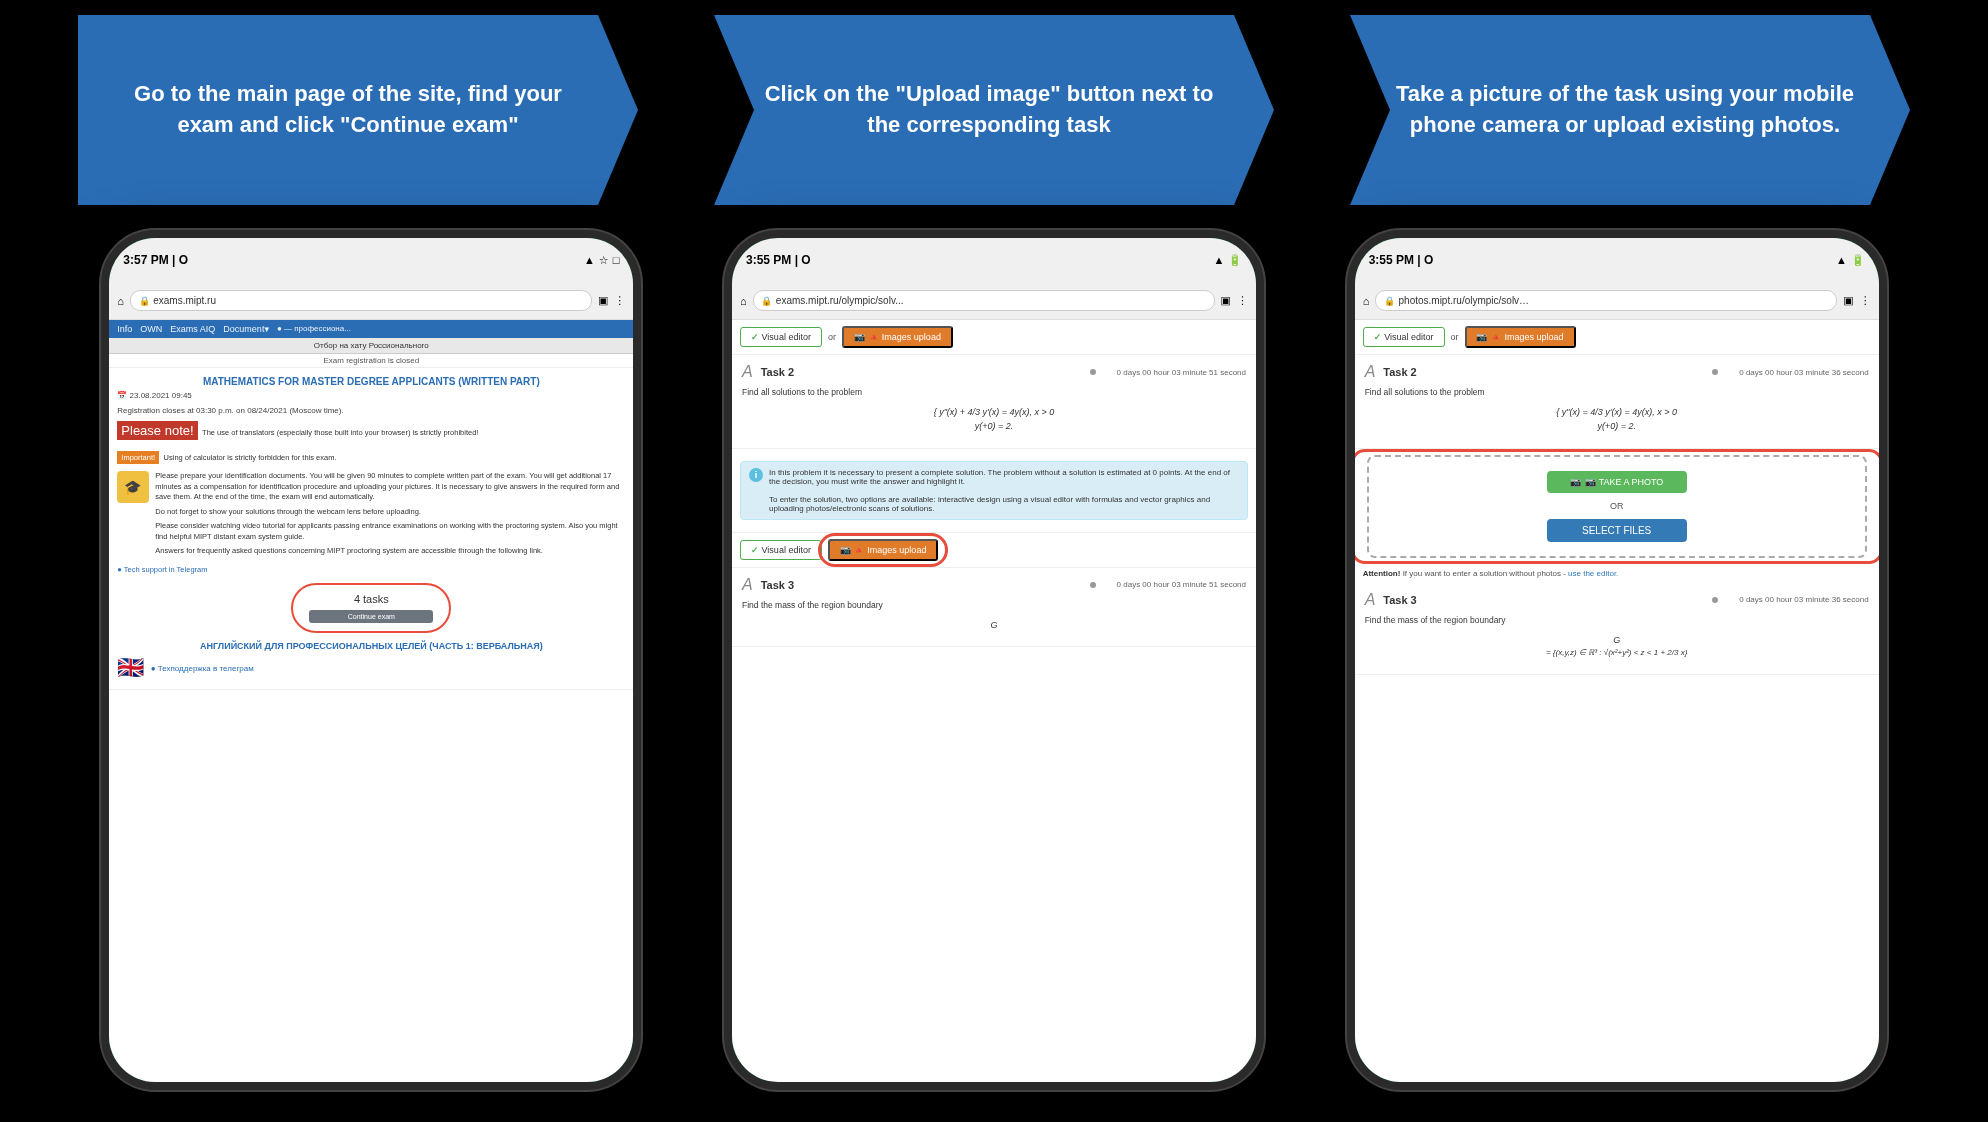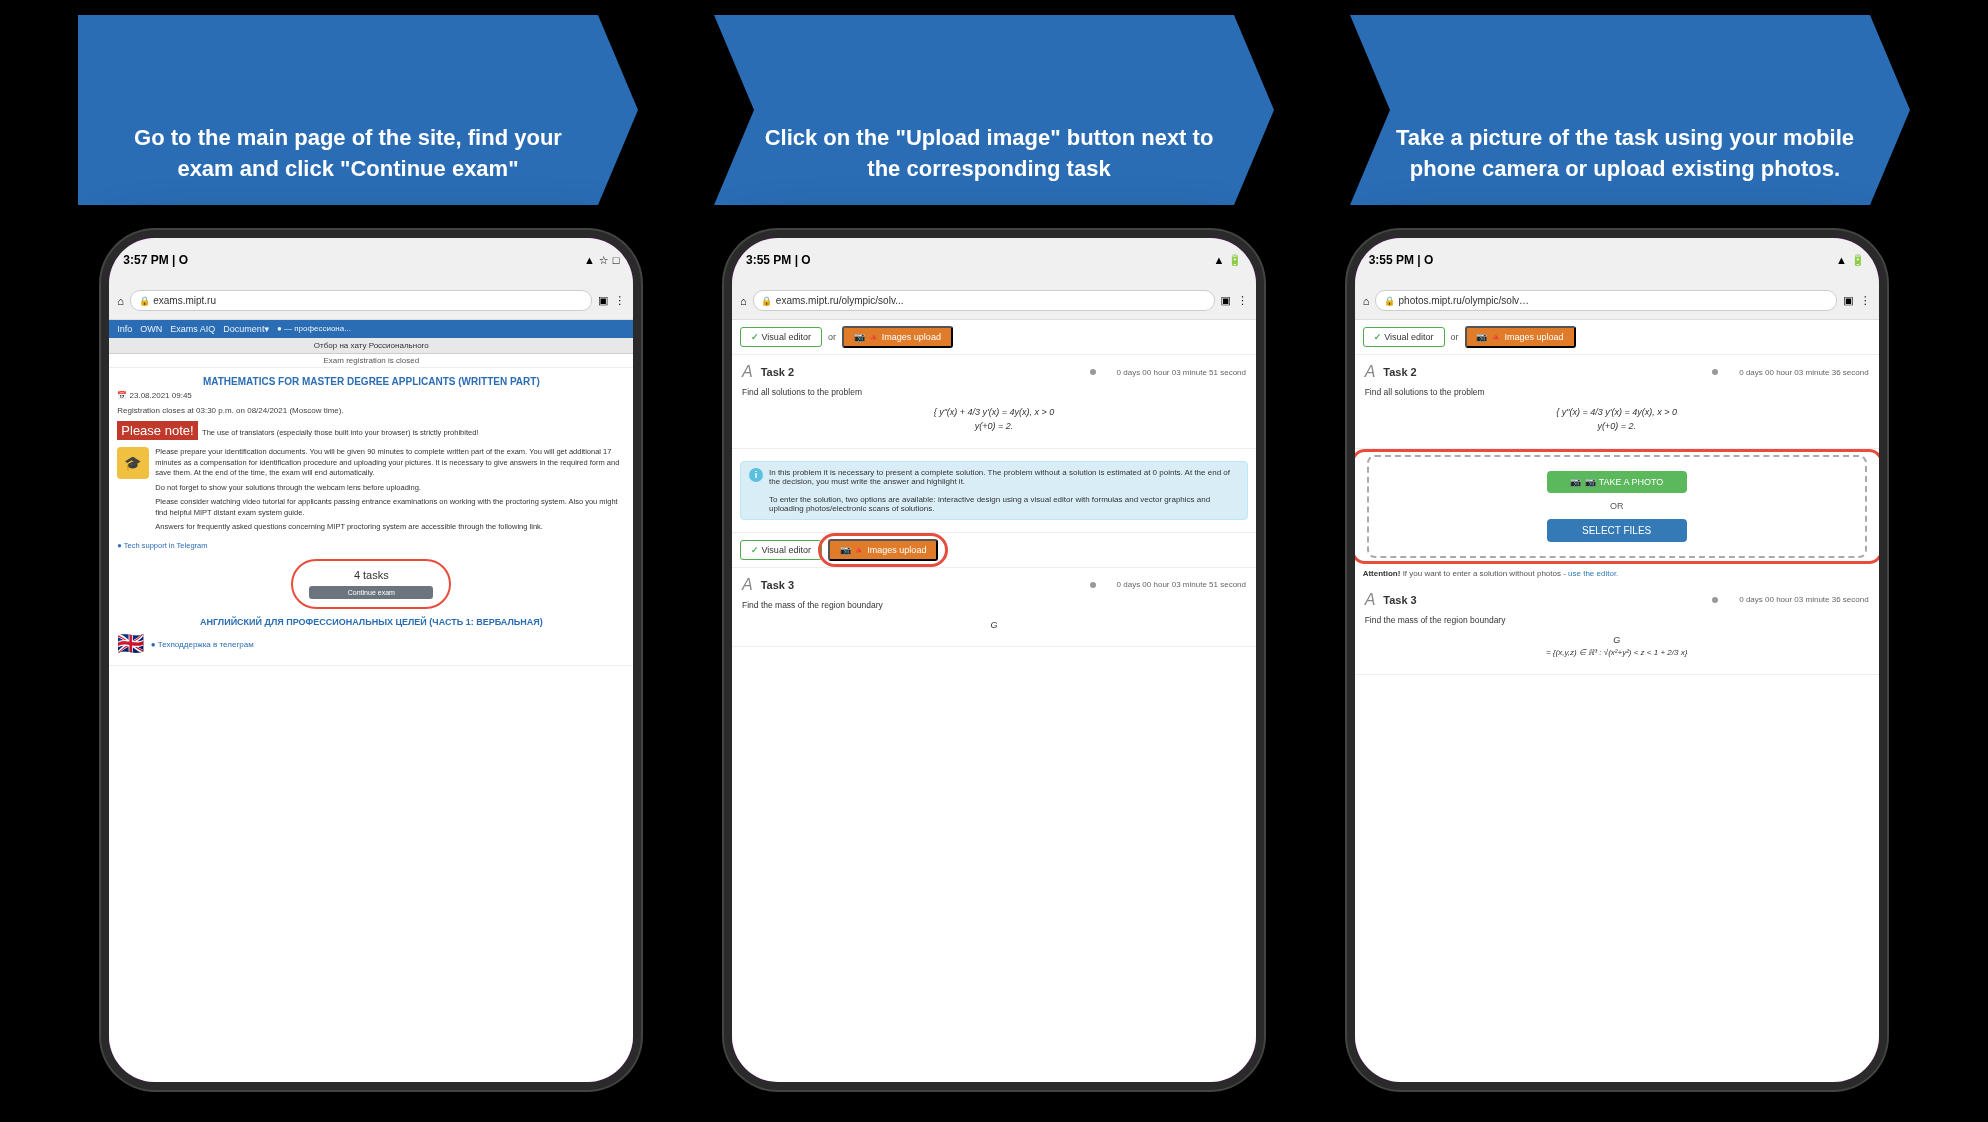--- a/index.html
+++ b/index.html
@@ -35,21 +35,21 @@
       background: #2a6db5;
       color: #fff;
       font-size: 22px;
       font-weight: 600;
       line-height: 1.4;
       padding: 20px 50px 20px 40px;
       clip-path: polygon(0 0, calc(100% - 40px) 0, 100% 50%, calc(100% - 40px) 100%, 0 100%, 40px 50%);
       width: 560px;
       height: 190px;
       display: flex;
-      align-items: flex-end;
+      align-items: center;
       justify-content: center;
     }
 
     .arrow-shape.first {
       clip-path: polygon(0 0, calc(100% - 40px) 0, 100% 50%, calc(100% - 40px) 100%, 0 100%);
       padding-left: 30px;
     }
 
     
     .phones-section {
@@ -66,21 +66,21 @@
     .phone-wrapper {
       display: flex;
       flex-direction: column;
       align-items: center;
       width: 580px;
     }
 
     .phone-frame {
       width: 540px;
       height: 860px;
-      background: #d946ef;
+      background: #15803d;
       border-radius: 54px;
       border: 8px solid #2a2a2a;
       position: relative;
       overflow: hidden;
       box-shadow: 0 0 0 2px #444, 0 20px 60px rgba(0,0,0,0.8);
     }
 
     
     .phone-top-bar {
       width: 100%;
@@ -584,20 +584,24 @@
         <div class="p1-exam-card">
           <div class="p1-exam-title">MATHEMATICS FOR MASTER DEGREE APPLICANTS (WRITTEN PART)</div>
           <div class="p1-exam-date">
             <span>📅 23.08.2021 09:45</span>
           </div>
           <div class="p1-exam-date">Registration closes at 03:30 p.m. on 08/24/2021 (Moscow time).</div>
 
           <div style="margin:3px 0;">
             <span class="p1-note-red">Please note!</span>
             <span class="p1-text">The use of translators (especially those built into your browser) is strictly prohibited!</span>
+          </div>
+          <div style="margin:3px 0;">
+            <span class="p1-note-orange">Important!</span>
+            <span class="p1-text">Using of calculator is strictly forbidden for this exam.</span>
           </div>
 
           <div class="p1-avatar-row">
             <div class="p1-avatar">🎓</div>
             <div>
               <p class="p1-text">Please prepare your identification documents. You will be given 90 minutes to complete written part of the exam. You will get additional 17 minutes as a compensation for identification procedure and uploading your pictures. It is necessary to give answers in the required form and save them. At the end of the time, the exam will end automatically.</p>
               <p class="p1-text">Do not forget to show your solutions through the webcam lens before uploading.</p>
               <p class="p1-text">Please consider watching video tutorial for applicants passing entrance examinations on working with the proctoring system. Also you might find helpful MIPT distant exam system guide.</p>
               <p class="p1-text">Answers for frequently asked questions concerning MIPT proctoring system are accessible through the following link.</p>
             </div>

